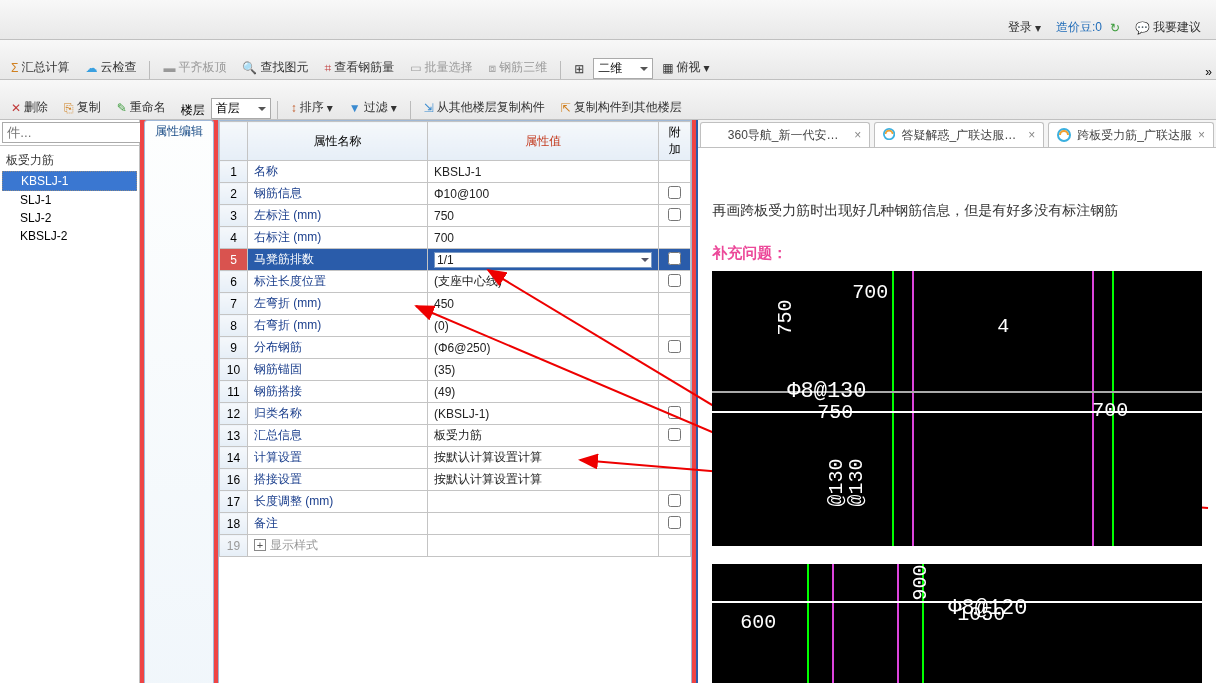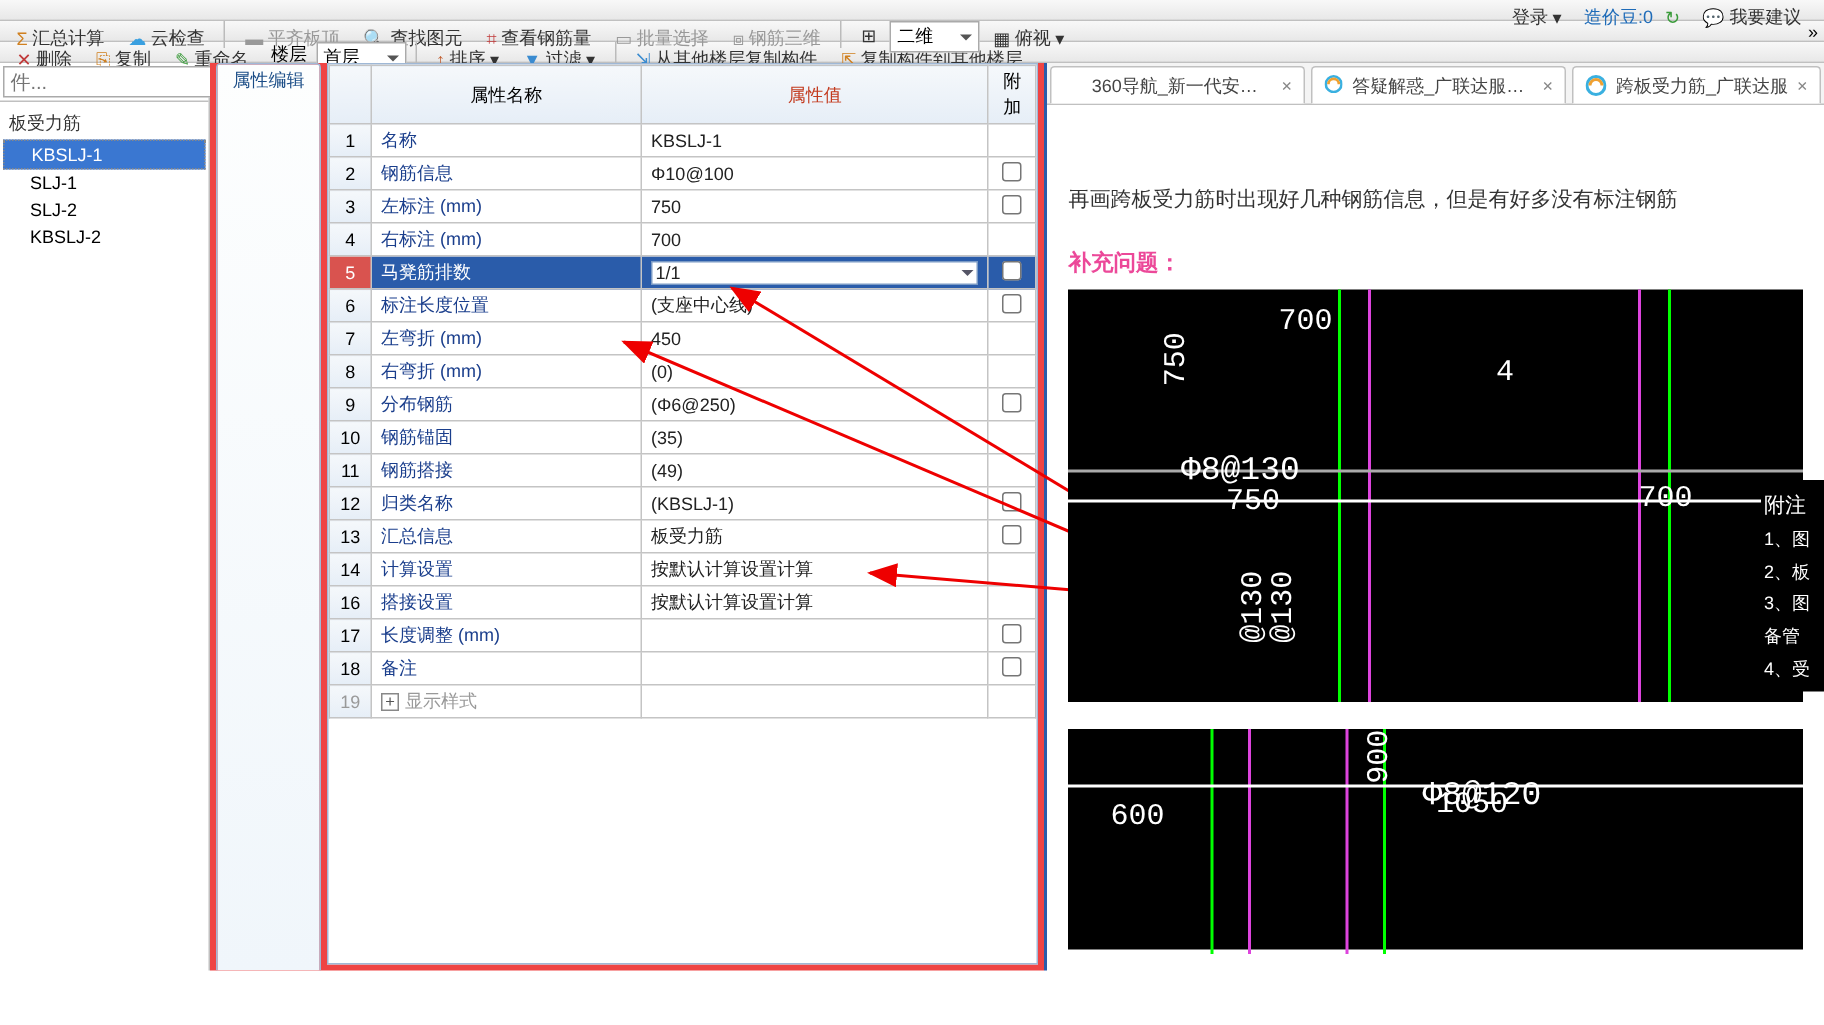--- a/index.html
+++ b/index.html
@@ -1,19 +1,19 @@
 <!DOCTYPE html>
 <html><head>
   <meta charset="utf-8">
   <style>
     * { margin: 0; padding: 0; box-sizing: border-box; }
     body { font-family: "Microsoft YaHei", "SimSun", Arial, sans-serif; font-size: 12px; background: #fff; overflow: hidden; width: 1216px; height: 683px; position: relative; }
     
     
-    .toolbar-row { display: flex; align-items: flex-start; height: 14px; border-bottom: 1px solid #c0c0c0; background: linear-gradient(#f8f8f8, #e8e8e8); padding: 0 4px; gap: 2px; }
+    .toolbar-row { display: flex; align-items: flex-end; height: 40px; border-bottom: 1px solid #c0c0c0; background: linear-gradient(#f8f8f8, #e8e8e8); padding: 0 4px; gap: 2px; }
     .toolbar-row:first-child { border-top: none; }
     .tb-btn { display: inline-flex; align-items: center; gap: 3px; padding: 2px 6px; cursor: pointer; border: 1px solid transparent; border-radius: 2px; color: #333; white-space: nowrap; }
     .tb-sep { width: 1px; height: 18px; background: #bbb; margin: 0 4px; }
     .tb-dropdown { border: 1px solid #aaa; background: #fff; padding: 1px 16px 1px 4px; position: relative; min-width: 60px; }
     .tb-dropdown::after { content: ""; position: absolute; right: 4px; top: 50%; margin-top: -2px; border: 4px solid transparent; border-top-color: #555; }
     
     .login-area { margin-left: auto; display: flex; align-items: center; gap: 8px; color: #1e6bb8; }
     
     
     .main-split { display: flex; height: calc(100% - 78px); }
@@ -380,23 +380,15 @@
         <div class="cad-line m" style="left:120px; top:293px; width:2px; height:150px;"></div>
         <div class="cad-line m" style="left:185px; top:293px; width:2px; height:150px;"></div>
         <div class="cad-line" style="left:0; top:330px; width:100%; height:2px; background:#fff;"></div>
 
         <div class="cad-txt" style="left:190px; top:300px; transform:rotate(-90deg);">900</div>
         <div class="cad-txt" style="left:28px; top:340px;">600</div>
         <div class="cad-txt" style="left:236px; top:325px; font-size:22px;">Φ8@120</div>
         <div class="cad-txt" style="left:245px; top:332px;text-align:center;">1050</div>
       </div>
 
-      <div class="right-note" style="top: 250px;">
-        <div style="font-size:14px;">附注</div>
-        <div>1、图</div>
-        <div>2、板</div>
-        <div>3、图</div>
-        <div>备管</div>
-        <div>4、受</div>
-      </div>
     </div>
   </div>
 </div>
 
 </body></html>

